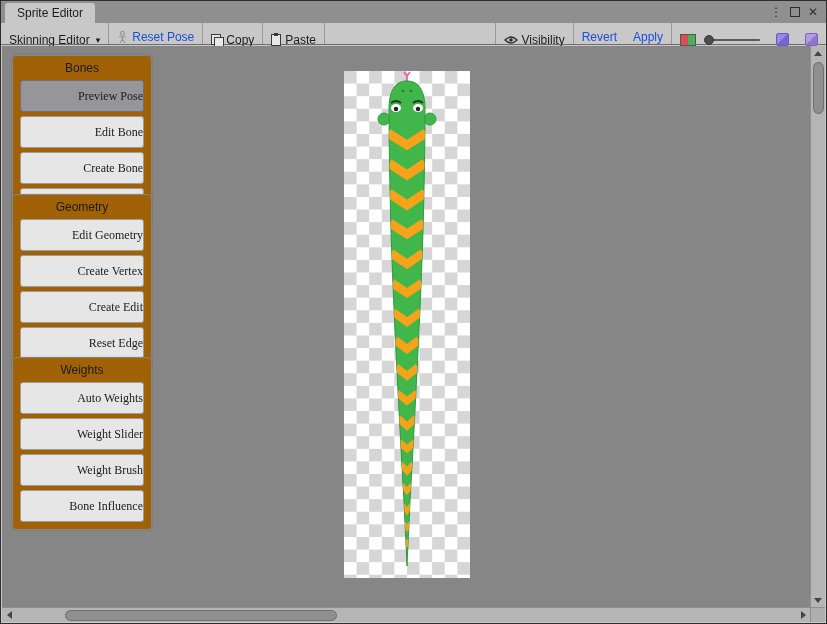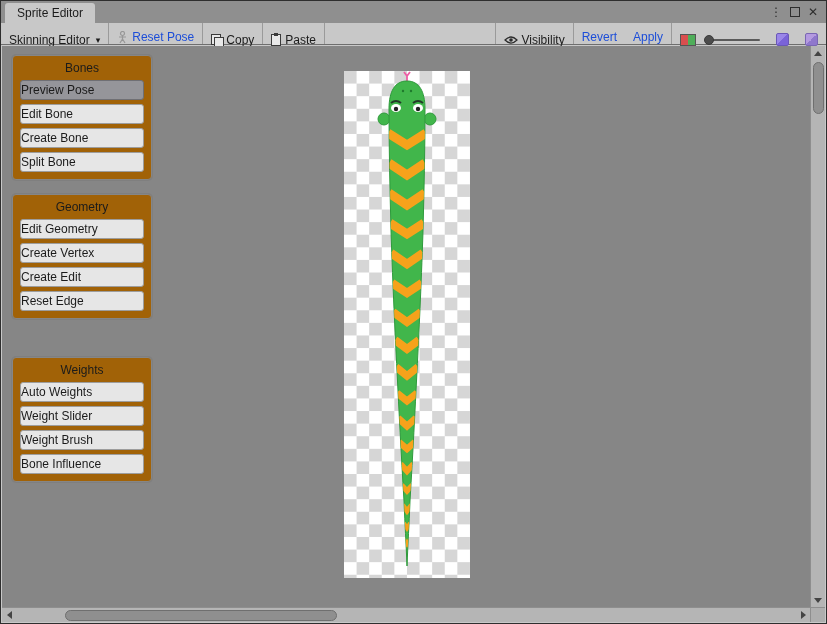--- a/index.html
+++ b/index.html
@@ -58,24 +58,24 @@
   .main { position: absolute; top: 45px; left: 1px; right: 1px; bottom: 1px; background: #868686; overflow: hidden; }
 
   
   .panel {
     position: absolute; width: 140px; background: #a16207;
     border: 1px solid #868686; border-radius: 4px; padding: 3px 7px 7px 7px;
     box-shadow: 0 0 0 1px rgba(0,0,0,0.05);
   }
   .panel-title { text-align: center; font-size: 12px; color: #1b1b1b; padding: 2px 0 1px 0; }
   .pbtn {
-    display: block; width: 100%; margin-top: 4px; height: 20px;
+    display: block; width: 100%; margin-top: 4px; height: 32px;
     background: #e6e6e6; border: 1px solid #9d9d9d; border-radius: 3px;
-    font-size: 12px; color: #1b1b1b; text-align: left; line-height: 18px;
-    font-family: Liberation Sans, sans-serif; cursor: default;
+    font-size: 12px; color: #1b1b1b; text-align: right; line-height: 18px;
+    font-family: Liberation Serif, serif; cursor: default;
   }
   .pbtn.active { background: #95959a; border-color: #6f6f74; }
 
   
   .sprite-area {
     position: absolute; left: 342px; top: 25px; width: 126px; height: 507px;
     background:
       conic-gradient(#ffffff 25%, #d6d6d6 0 50%, #ffffff 0 75%, #d6d6d6 0);
     background-size: 25.2px 25.2px;
   }

